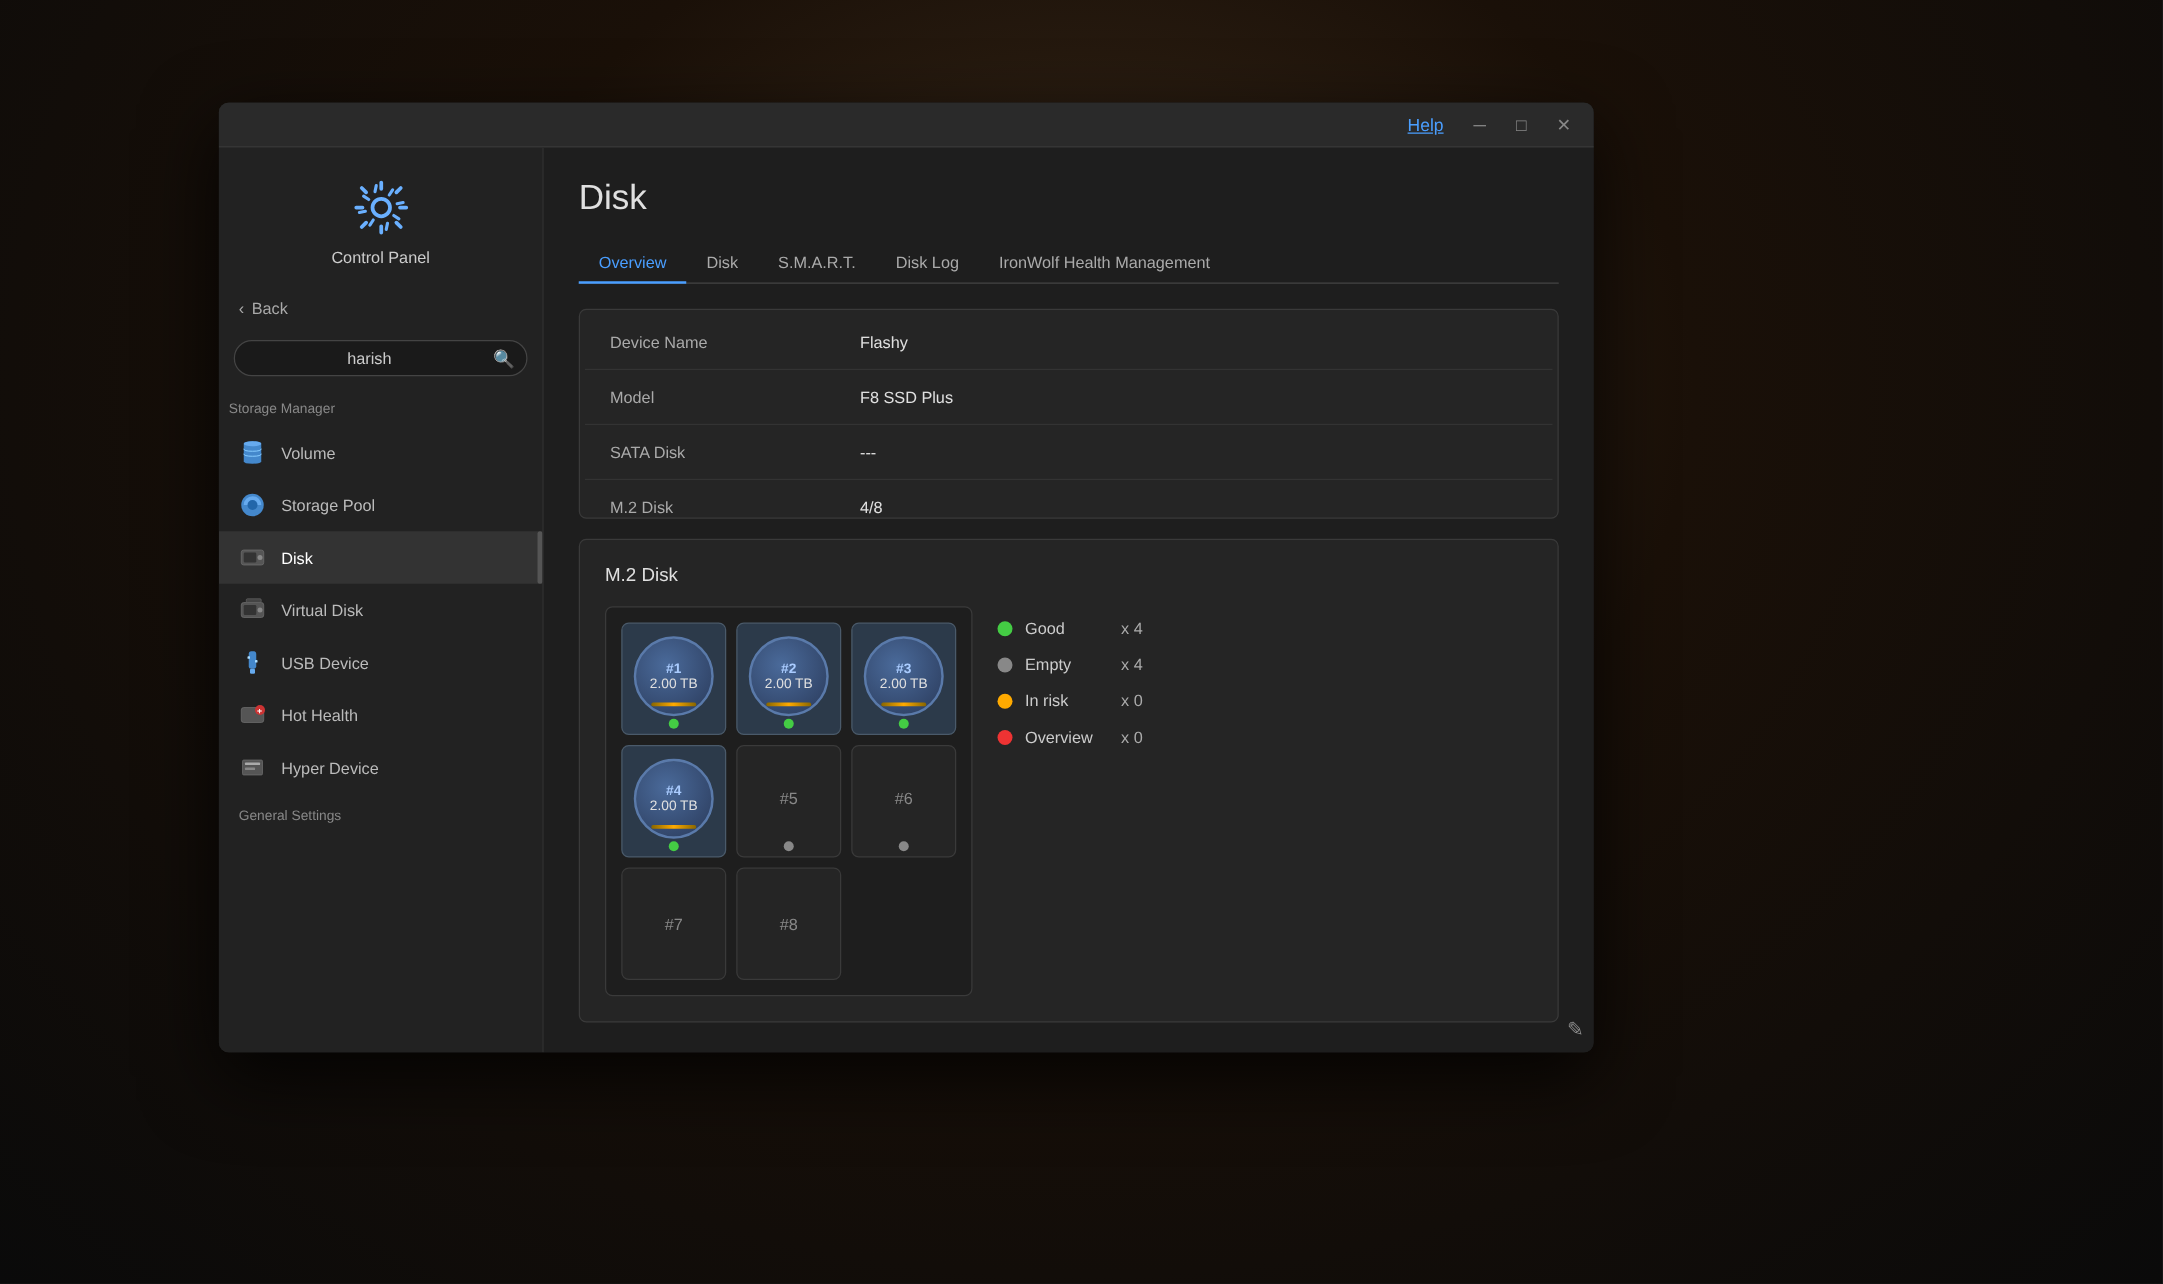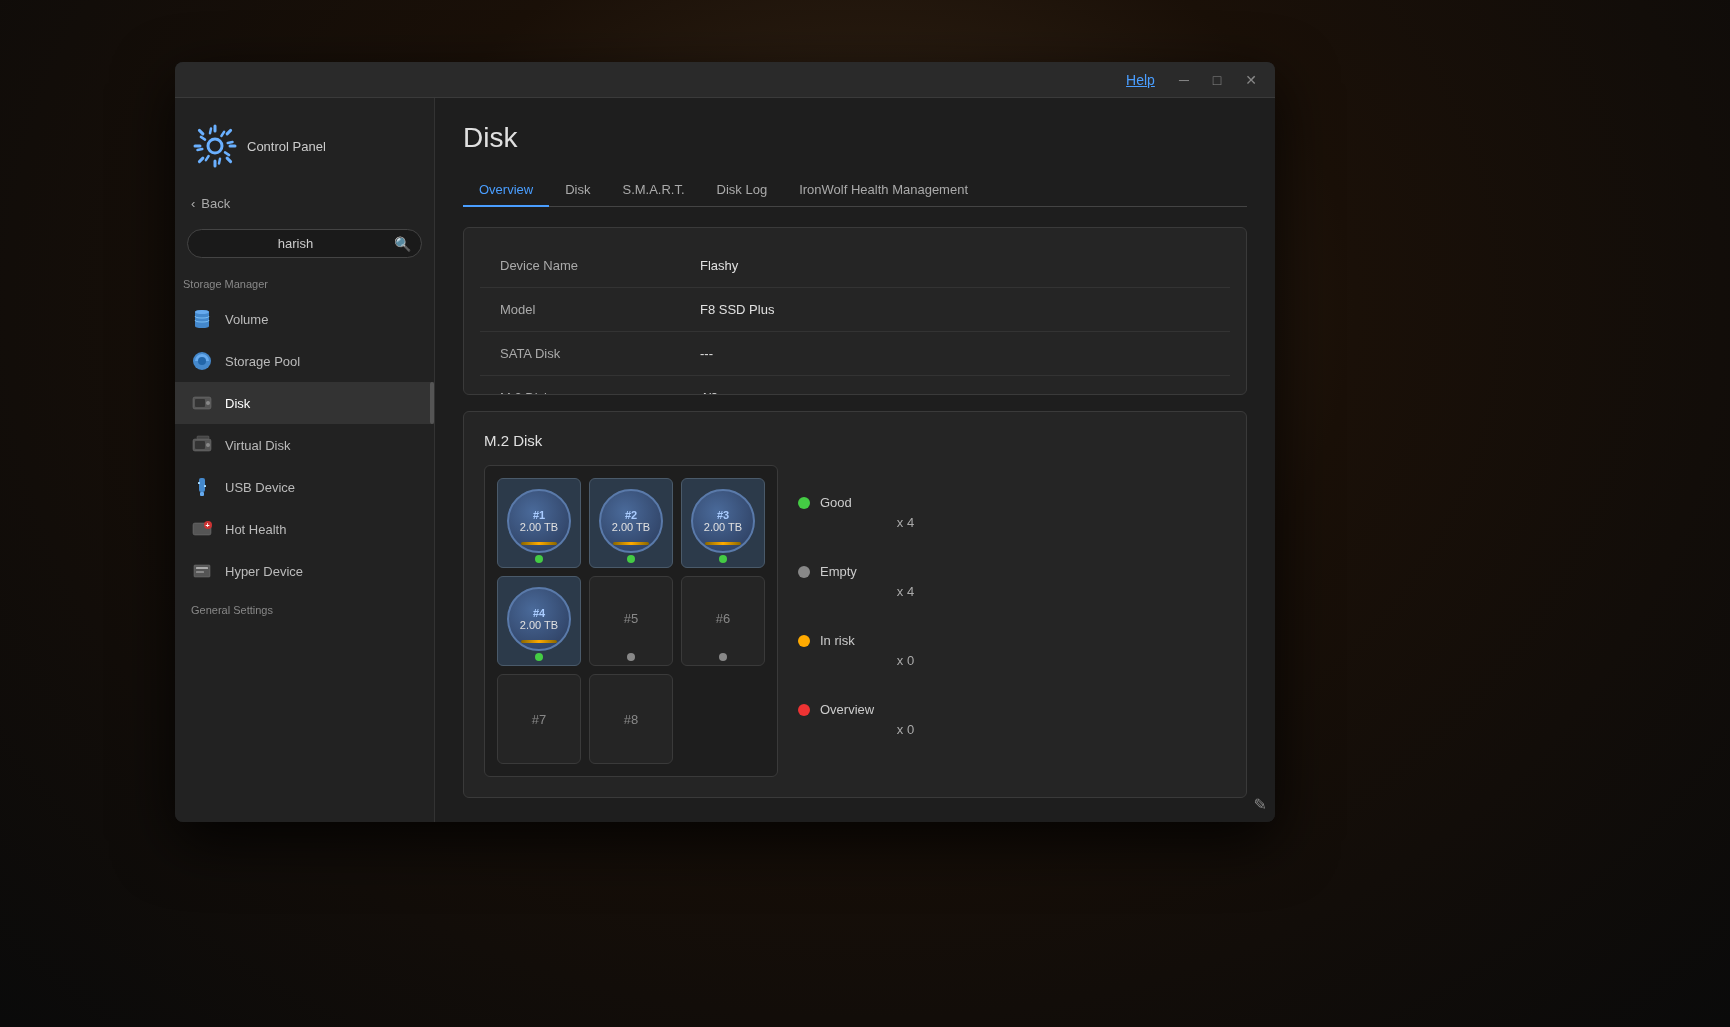--- a/index.html
+++ b/index.html
@@ -17,21 +17,21 @@
       position: absolute;
       inset: 0;
       background: radial-gradient(ellipse at 50% 30%, #3a2a1a 0%, #1a1008 40%, #0a0a0a 100%);
       z-index: 0;
     }
 
     
     .window {
       position: absolute;
       left: 175px;
-      top: 62px;
+      top: 82px;
       width: 1100px;
       height: 760px;
       background: #1e1e1e;
       border-radius: 8px;
       display: flex;
       flex-direction: column;
       z-index: 10;
       box-shadow: 0 20px 60px rgba(0,0,0,0.8);
       overflow: hidden;
     }
@@ -77,21 +77,21 @@
       border-right: 1px solid #333;
       display: flex;
       flex-direction: column;
       padding: 16px 0;
       flex-shrink: 0;
       overflow-y: auto;
     }
 
     .control-panel-header {
       display: flex;
-      flex-direction: row;
+      flex-direction: column;
       align-items: center;
       padding: 8px 16px 20px;
       gap: 8px;
     }
 
     .gear-icon {
       width: 48px;
       height: 48px;
       color: #6ab0ff;
     }
@@ -207,21 +207,21 @@
     .tab.active {
       color: #4a9eff;
       border-bottom: 2px solid #4a9eff;
     }
 
     
     .info-card {
       background: #252525;
       border: 1px solid #3a3a3a;
       border-radius: 6px;
-      padding: 16px;
+      padding: 4px;
       margin-bottom: 16px;
       overflow: hidden;
     }
 
     .info-row {
       display: flex;
       align-items: center;
       padding: 14px 20px;
       border-bottom: 1px solid #333;
       font-size: 13px;
@@ -369,21 +369,20 @@
       height: 12px;
       border-radius: 50%;
       flex-shrink: 0;
     }
 
     .legend-count {
       margin-left: auto;
       color: #aaa;
       min-width: 30px;
       text-align: right;
-      margin-top: 40px;
     }
 
     
     .scroll-indicator {
       position: absolute;
       right: 0;
       top: 0;
       bottom: 0;
       width: 4px;
       background: #555;

